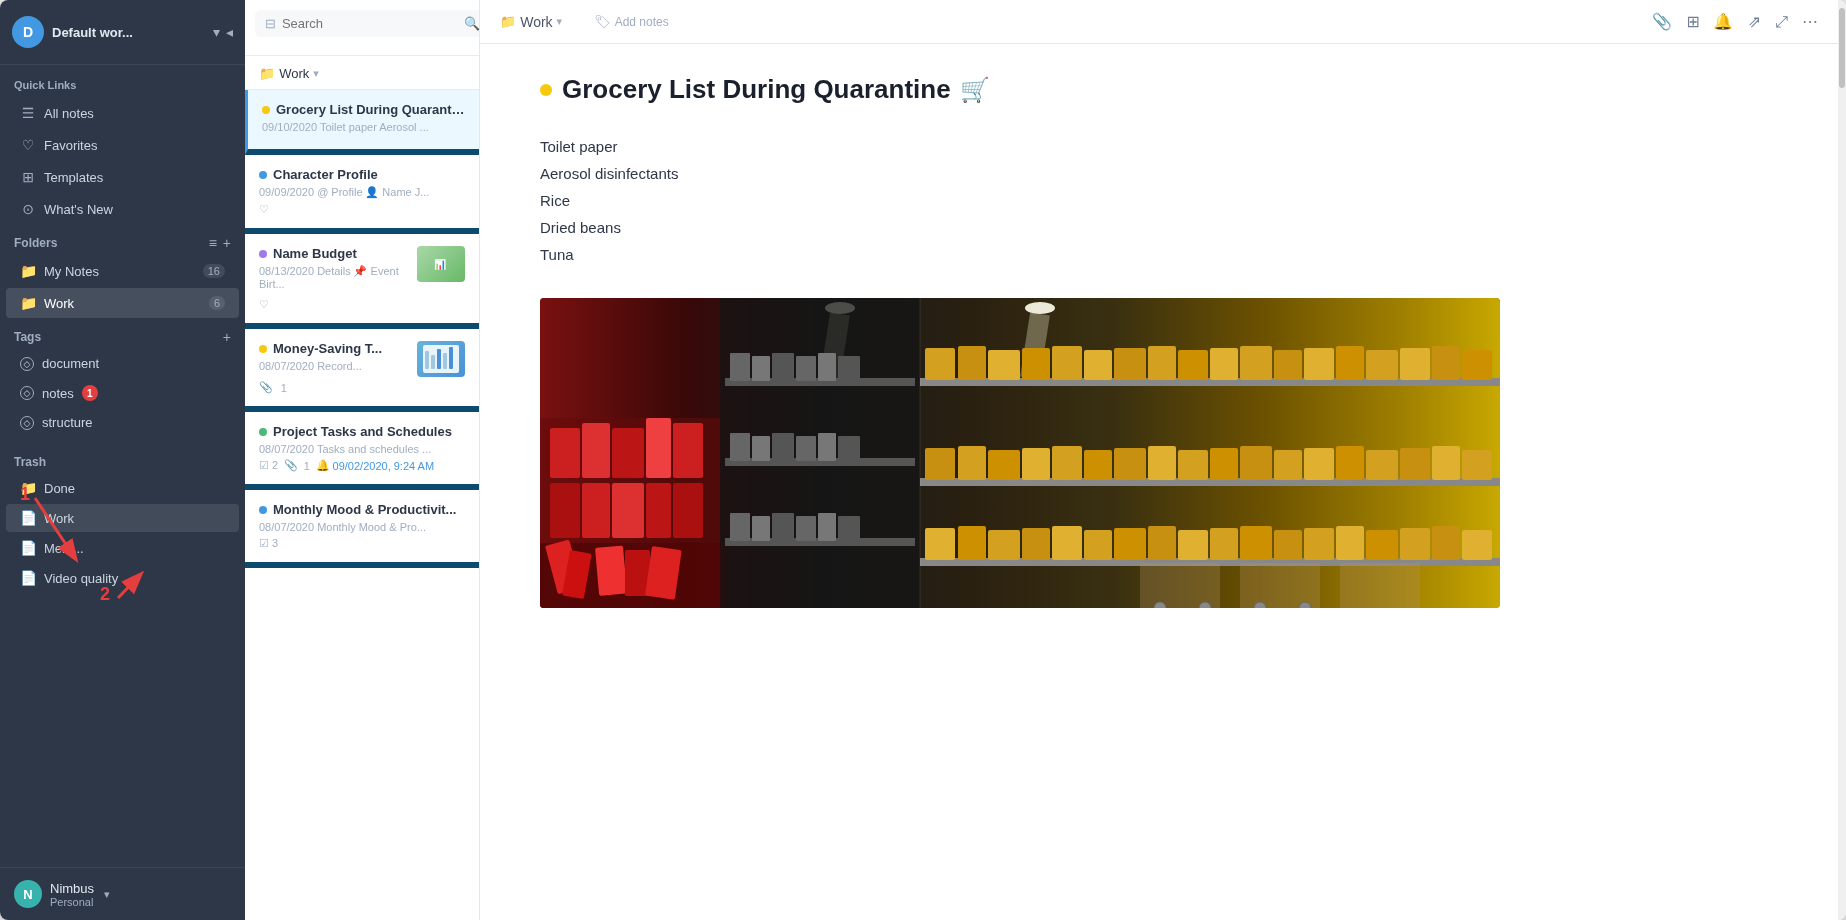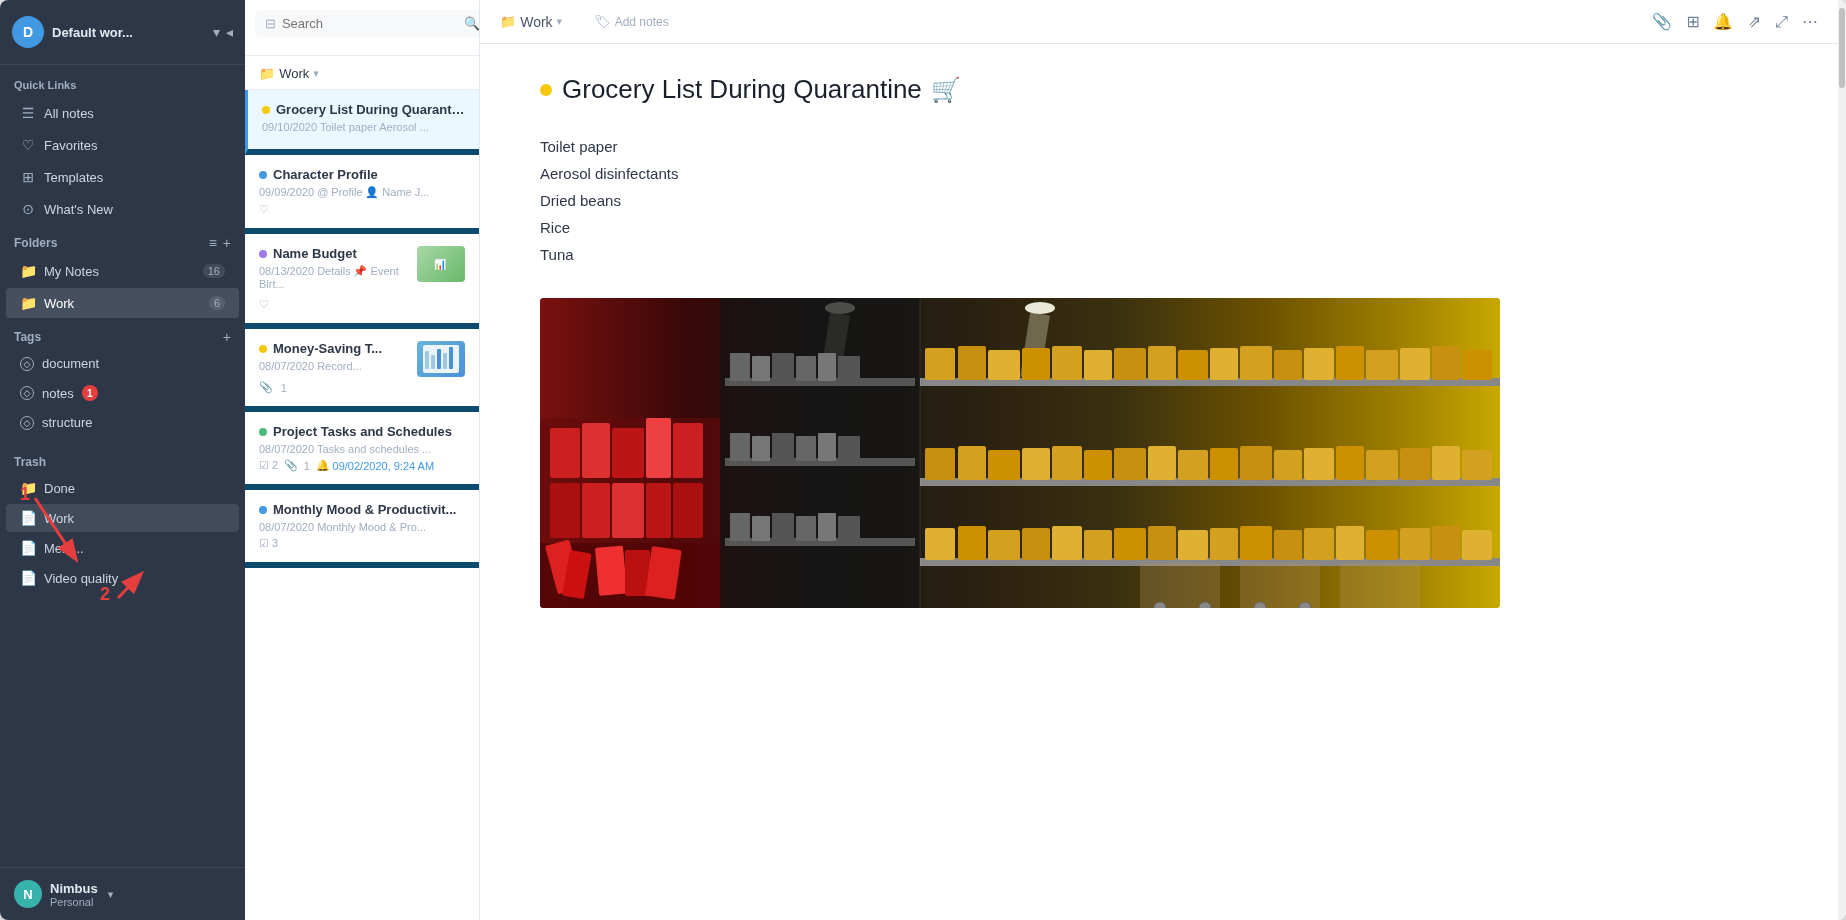--- a/index.html
+++ b/index.html
@@ -430,21 +430,21 @@
     .note-title-dot {
       width: 12px;
       height: 12px;
       border-radius: 50%;
       background: #f6c90e;
       flex-shrink: 0;
     }
 
     .note-title-text {
       font-size: 26px;
-      font-weight: 400;
+      font-weight: 700;
       color: #1a202c;
     }
 
     .note-title-emoji {
       font-size: 24px;
     }
 
     .note-list-content {
       list-style: none;
       padding: 0;
@@ -589,21 +589,21 @@
       <span>Mem...</span>
     </div>
     <div class="trash-item">
       <span class="sidebar-item-icon">📄</span>
       <span>Video quality</span>
     </div>
 
     <div style="margin-top: auto; padding: 12px 14px; border-top: 1px solid rgba(255,255,255,0.08); display: flex; align-items: center; gap: 8px;">
       <div style="width: 28px; height: 28px; border-radius: 50%; background: #38b2ac; color: #fff; display: flex; align-items: center; justify-content: center; font-size: 13px; font-weight: bold;">N</div>
       <div>
-        <div style="font-size: 13px; color: #e2e8f0; font-weight: 700;">Nimbus</div>
+        <div style="font-size: 13px; color: #e2e8f0; font-weight: 400;">Nimbus</div>
         <div style="font-size: 11px; color: #a0aec0;">Personal</div>
       </div>
       <span style="color: #a0aec0; font-size: 11px; margin-left: 2px;">▾</span>
     </div>
 
 
     <svg class="arrow-overlay" viewBox="0 0 245 920" xmlns="http://www.w3.org/2000/svg">
 
       <text x="20" y="500" fill="#e53e3e" font-size="18" font-weight="bold">1</text>
       <line x1="35" y1="498" x2="75" y2="558" stroke="#e53e3e" stroke-width="3" marker-end="url(#arrow)"></line>
@@ -778,22 +778,22 @@
 
       <div class="note-title">
         <div class="note-title-dot"></div>
         <span class="note-title-text">Grocery List During Quarantine</span>
         <span class="note-title-emoji">🛒</span>
       </div>
 
       <ul class="note-list-content">
         <li>Toilet paper</li>
         <li>Aerosol disinfectants</li>
+        <li>Rice</li>
         <li>Dried beans</li>
-        <li>Rice</li>
         <li>Tuna</li>
       </ul>
 
       <div class="grocery-image">
         <svg width="100%" height="100%" viewBox="0 0 960 310" xmlns="http://www.w3.org/2000/svg">
 
           <defs>
             <linearGradient id="bg-grad" x1="0" y1="0" x2="1" y2="0">
               <stop offset="0%" stop-color="#7a1010"></stop>
               <stop offset="15%" stop-color="#3a0808"></stop>

